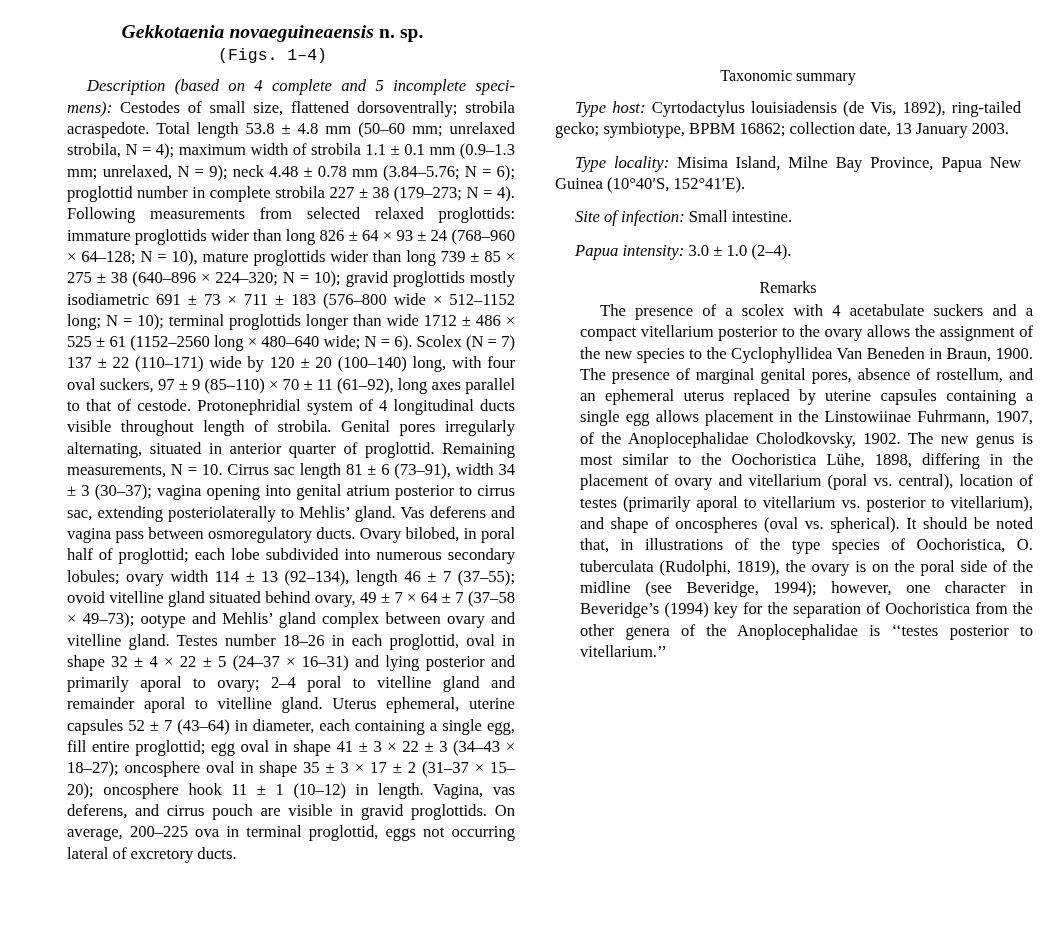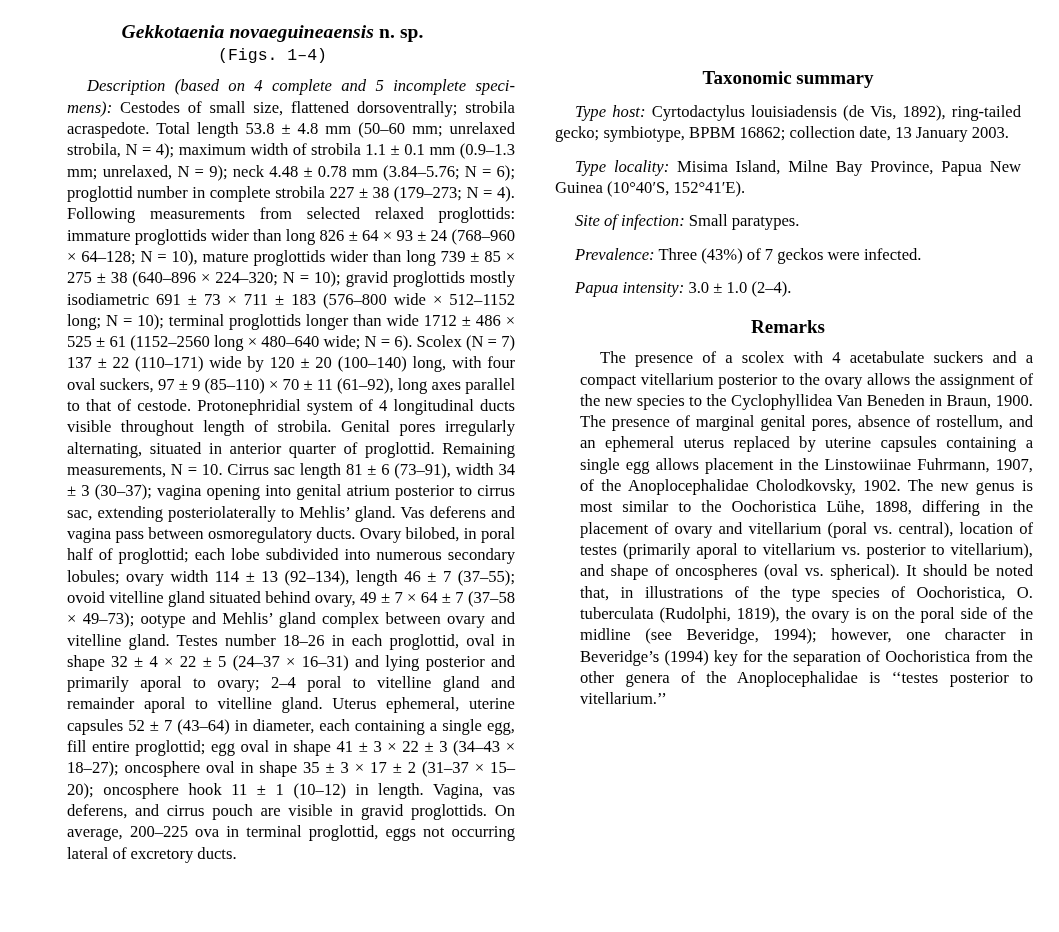--- a/index.html
+++ b/index.html
@@ -59,27 +59,27 @@
     hyphens: manual;
   }
   p.body.indent {
     text-indent: 20px;
     margin-left: 37px;
   }
   .ital { font-style: italic; }
   .bold { font-weight: bold; }
   .sec-head {
     text-align: center;
-    font-size: 19px;
-    font-weight: bold;
+    font-size: 16px;
+    font-weight: normal;
     margin: 0 0 9px 0;
   }
   .sec-head.remarks {
     margin-top: 18px;
-    margin-bottom: 9px;
+    margin-bottom: 3px;
   }
   .ts-item {
     font-size: 16.6px;
     line-height: 1.285;
     text-align: justify;
     margin: 12px;
     text-indent: 20px;
   }
 </style>
 </head>
@@ -100,23 +100,22 @@
   </div>
 
   <div class="col-right">
 
     <div class="sec-head">Taxonomic summary</div>
 
     <p class="ts-item"><span class="ital">Type host:</span><span> Cyrtodactylus louisiadensis (de Vis, 1892), ring-tailed gecko; symbiotype, BPBM 16862; collection date, 13 January 2003.</span></p>
 
     <p class="ts-item"><span class="ital">Type locality:</span><span> Misima Island, Milne Bay Province, Papua New Guinea (10°40′S, 152°41′E).</span></p>
 
-    <p class="ts-item"><span class="ital">Site of infection:</span><span> Small paratypes.</span></p>
+    <p class="ts-item"><span class="ital">Site of infection:</span><span> Small intestine.</span></p>
 
-    <p class="ts-item"><span class="ital">Prevalence:</span><span> Three (43%) of 7 geckos were infected.</span></p>
 
     <p class="ts-item"><span class="ital">Papua intensity:</span><span> 3.0 ± 1.0 (2–4).</span></p>
 
 
 
     <div class="sec-head remarks">Remarks</div>
 
     <p class="body indent">The presence of a scolex with 4 acetabulate suckers and a compact vitellarium posterior to the ovary allows the assignment of the new species to the Cyclophyllidea Van Beneden in Braun, 1900. The presence of marginal genital pores, absence of rostellum, and an ephemeral uterus replaced by uterine capsules containing a single egg allows placement in the Linstowiinae Fuhrmann, 1907, of the Anoplocephalidae Cholodkovsky, 1902. The new genus is most similar to the Oochoristica Lühe, 1898, differing in the placement of ovary and vitellarium (poral vs. central), location of testes (primarily aporal to vitellarium vs. posterior to vitellarium), and shape of oncospheres (oval vs. spherical). It should be noted that, in illustrations of the type species of Oochoristica, O. tuberculata (Rudolphi, 1819), the ovary is on the poral side of the midline (see Beveridge, 1994); however, one character in Beveridge’s (1994) key for the separation of Oochoristica from the other genera of the Anoplocephalidae is ‘‘testes posterior to vitellarium.’’</p>
 
   </div>

